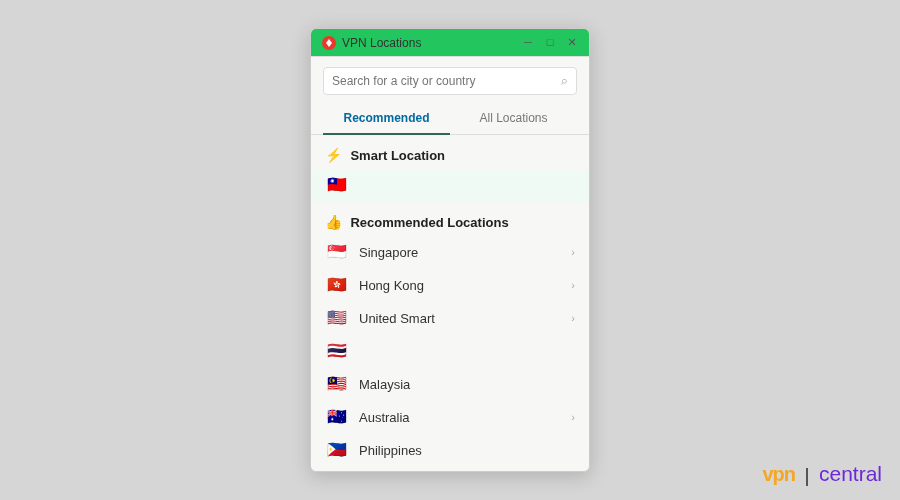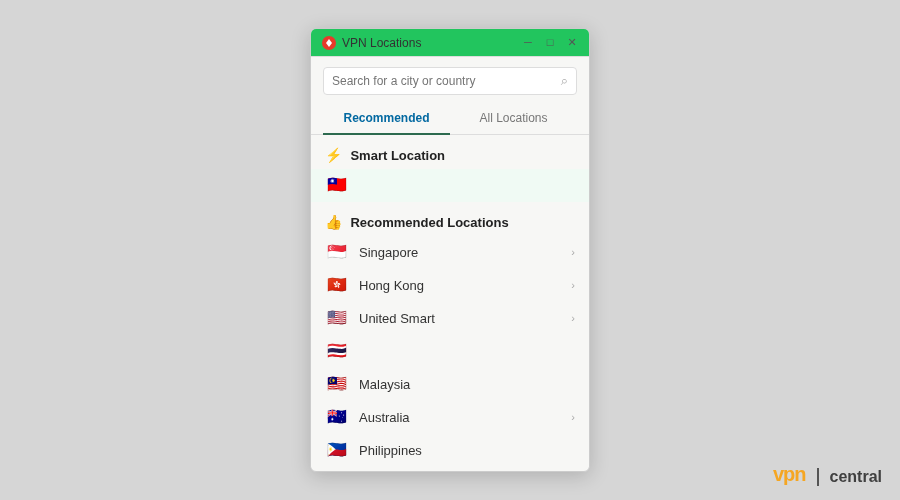--- a/index.html
+++ b/index.html
@@ -190,23 +190,23 @@
       color: #f5a623;
       letter-spacing: -1px;
     }
     .watermark-sep {
       width: 2px;
       height: 18px;
       background: #555;
       margin: 0 3px;
     }
     .watermark-central {
-      font-size: 16px;
-      font-weight: 700;
-      color: #404040;
+      font-size: 21px;
+      font-weight: 400;
+      color: #6d28d9;
     }
   </style>
 </head>
 <body>
 
 <div class="window">
 
   <div class="title-bar">
     <div class="title-bar-logo">
       <svg class="vpn-icon" viewBox="0 0 16 16" fill="none">

